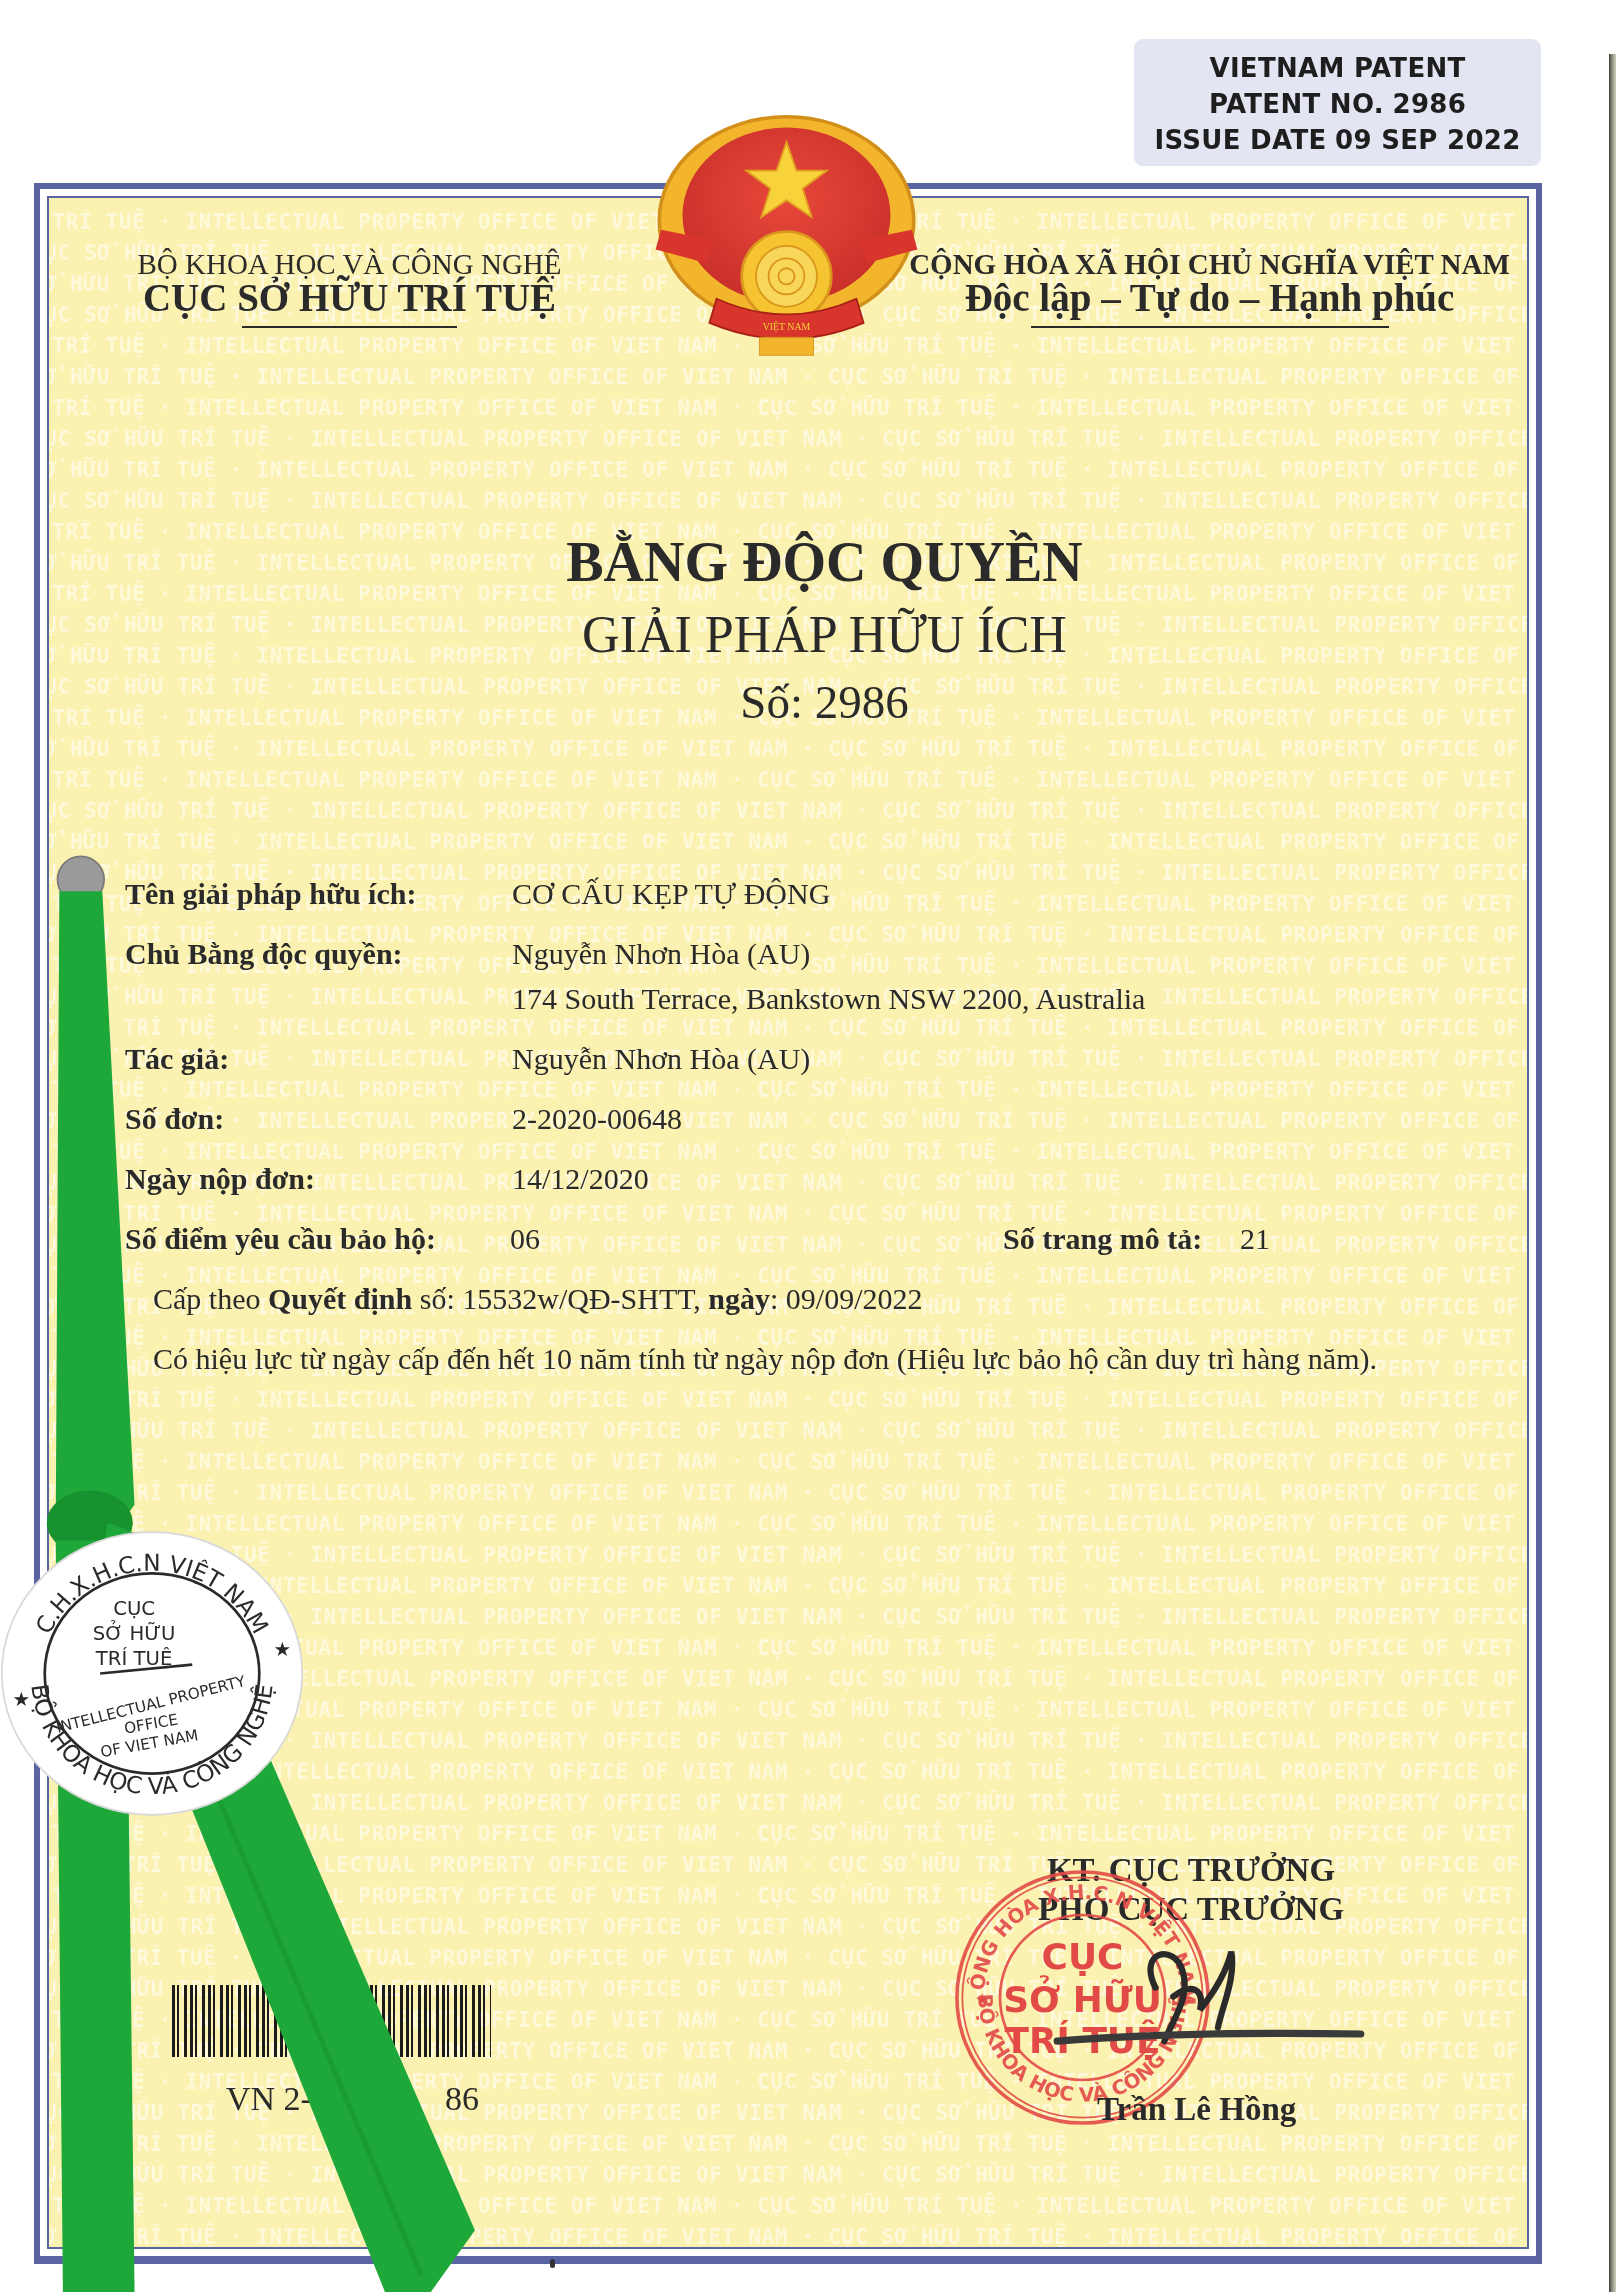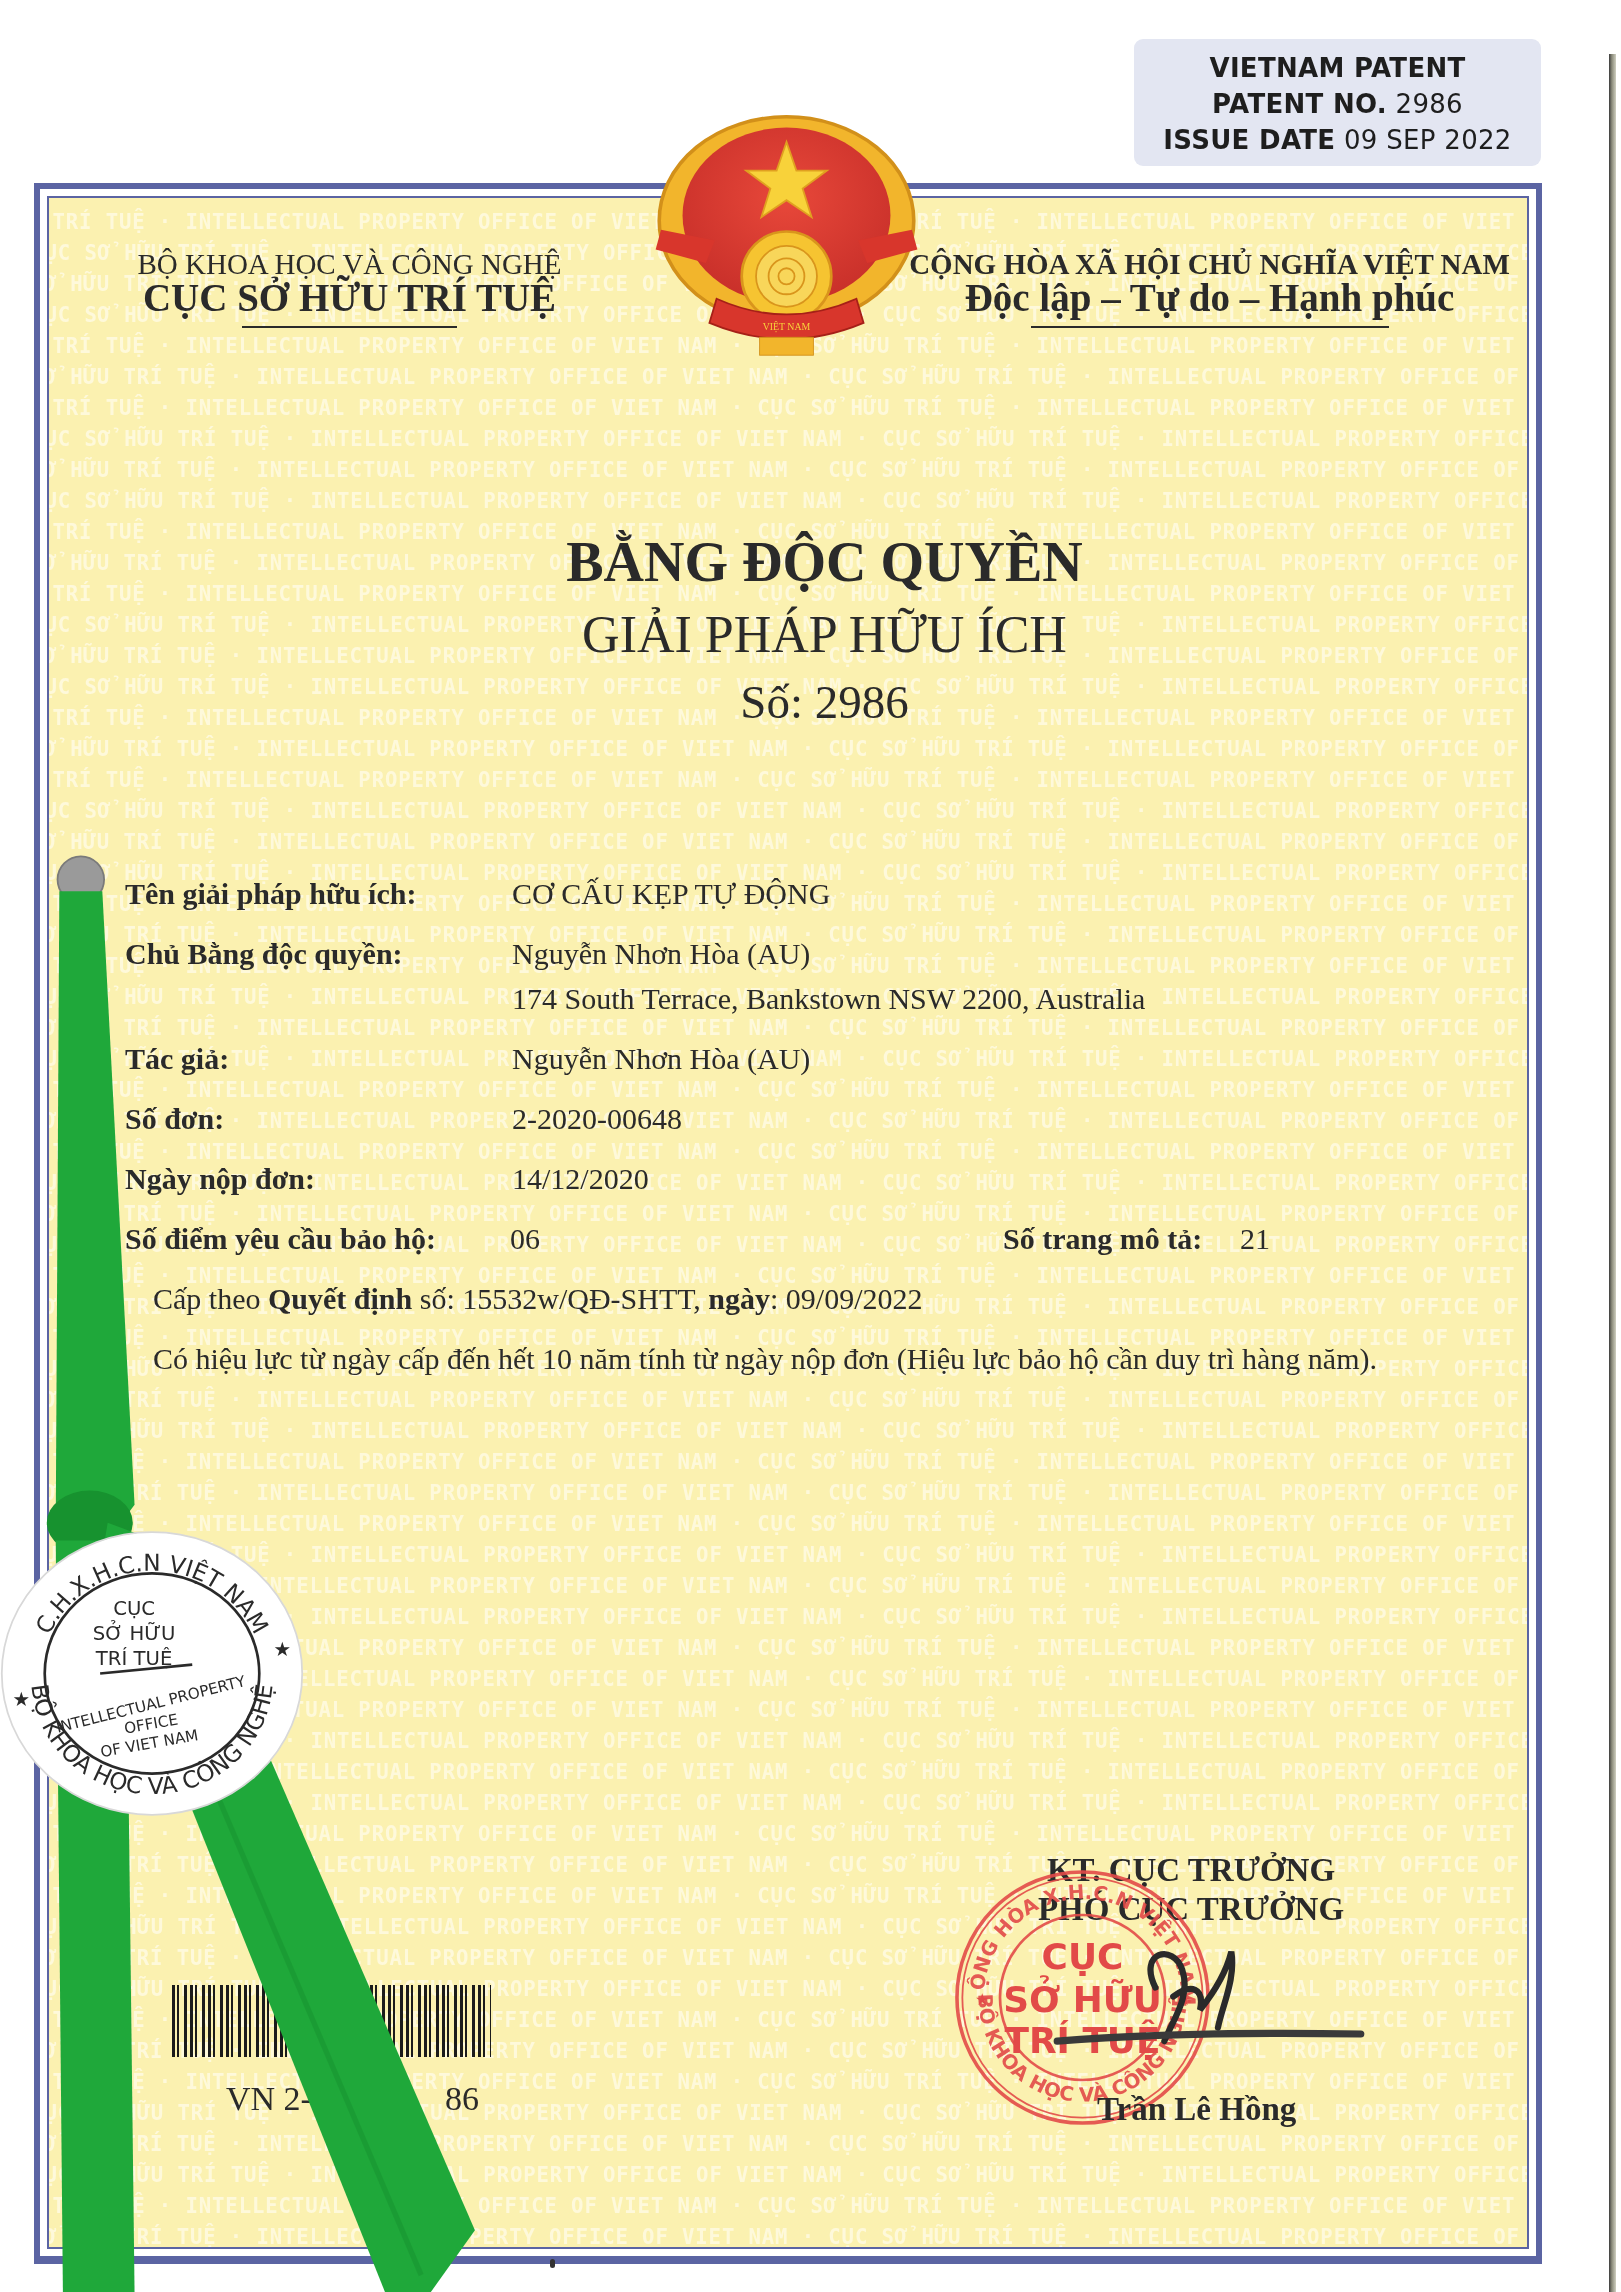--- a/index.html
+++ b/index.html
@@ -8,21 +8,21 @@
 
   
   .badge {
     position: absolute; left: 1134px; top: 39px; width: 407px; height: 127px;
     background: #e3e6f2; border-radius: 9px;
     font-family: "DejaVu Sans", "Liberation Sans", sans-serif;
     text-align: center; color: #1e1e1e; padding-top: 10.7px;
   }
   .badge .line { font-size: 26px; line-height: 36px; letter-spacing: 0.3px; }
   .badge b { font-weight: 700; }
-  .badge .reg { font-weight: 400; }
+  .badge .reg { font-weight: 700; }
 
   
   .frame-outer {
     position: absolute; left: 34px; top: 183px; width: 1508px; height: 2081px;
     border: 6.3px solid #5b64a3; border-bottom-width: 8px;
     background: #ffffff;
   }
   .frame-inner {
     position: absolute; left: 7.2px; top: 7.2px; right: 7.2px; bottom: 7.2px;
     border: 2.7px solid #5b64a3;

